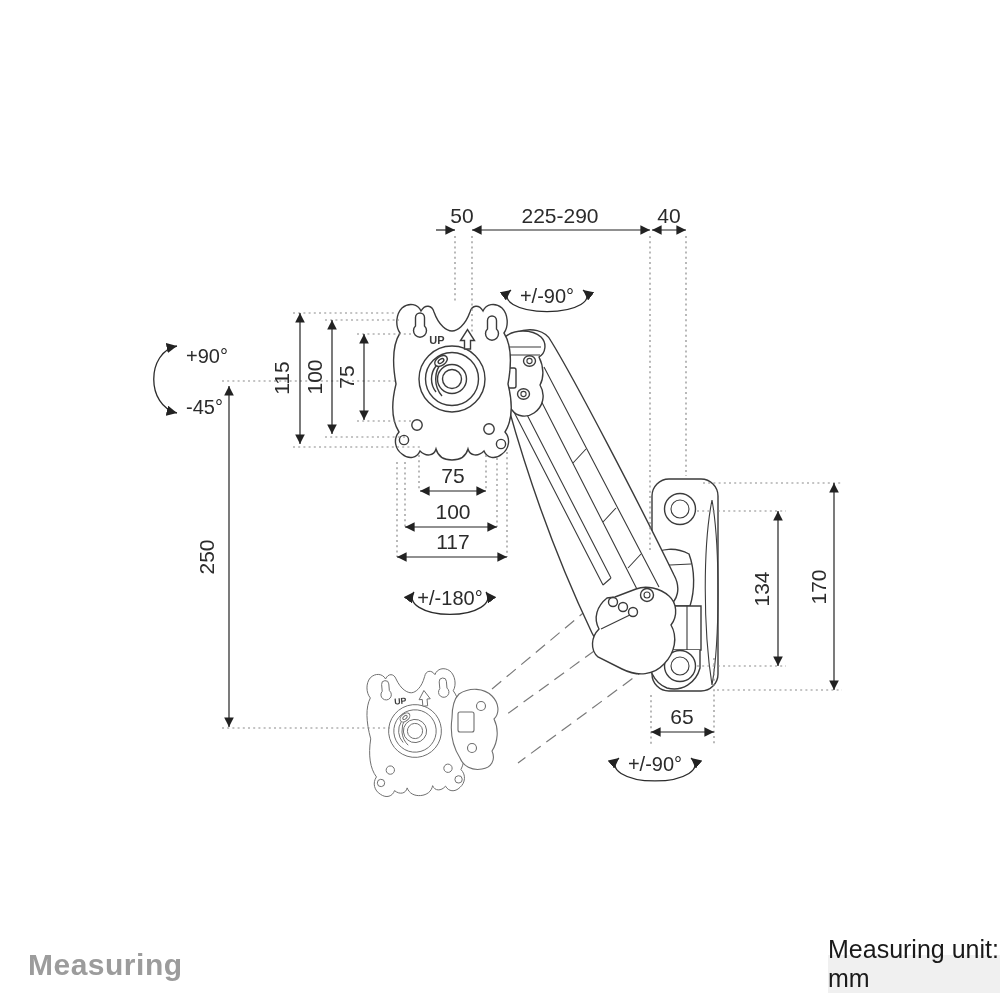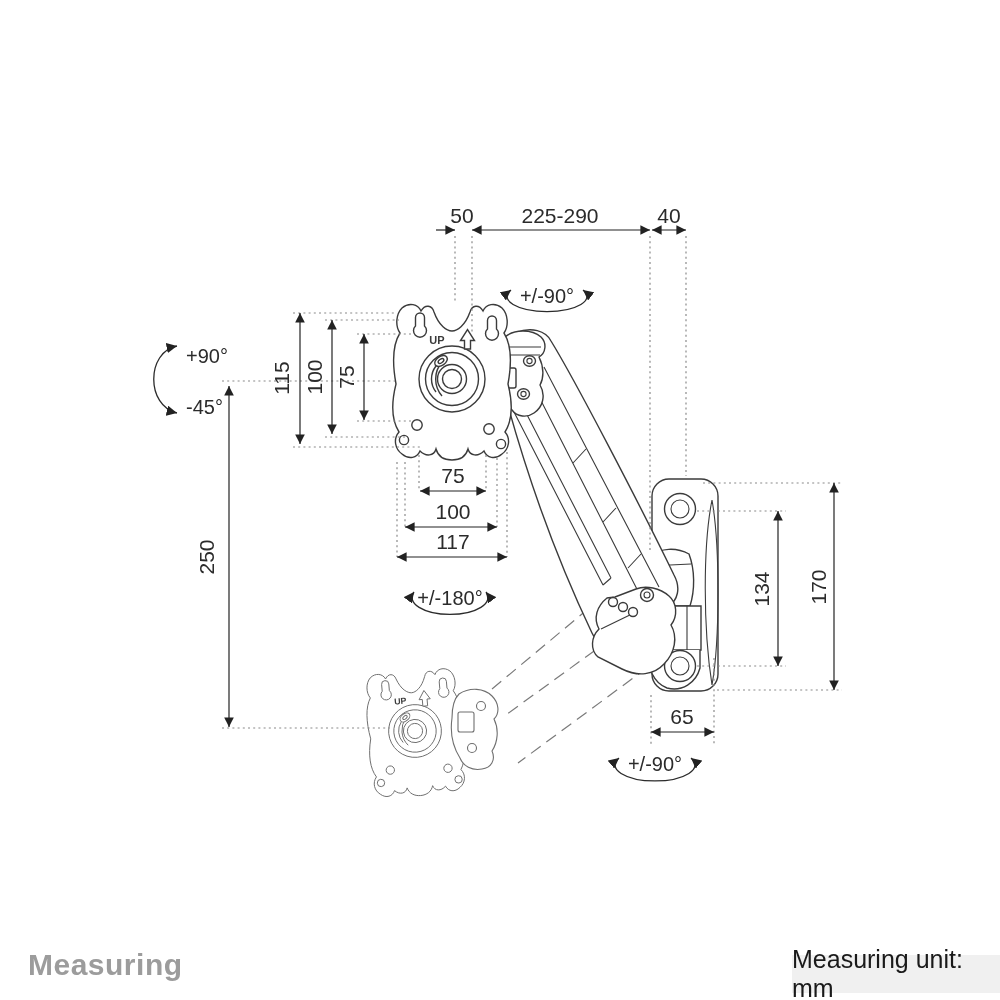--- a/index.html
+++ b/index.html
@@ -4,22 +4,22 @@
 <style>
   html,body{margin:0;padding:0;background:#ffffff;}
   .canvas{position:relative;width:1000px;height:1000px;background:#ffffff;overflow:hidden;
           font-family:"Liberation Sans",sans-serif;}
   .canvas svg{position:absolute;left:0;top:0;}
   .dim-text{font-family:"Liberation Sans",sans-serif;font-size:21px;fill:#2b2b2b;}
   .rot-text{font-family:"Liberation Sans",sans-serif;font-size:20px;fill:#2b2b2b;}
   .up-text{font-family:"Liberation Sans",sans-serif;font-size:11px;font-weight:bold;fill:#3b3b3b;}
   .brand{position:absolute;left:28px;top:948px;font-size:30px;font-weight:600;
          letter-spacing:0.5px;color:#9c9c9c;}
-  .unit-bar{position:absolute;right:0;top:955px;width:208px;height:38px;background:#f0f0f0;
-            display:flex;align-items:center;justify-content:center;}
+  .unit-bar{position:absolute;right:0;top:955px;width:172px;height:38px;background:#f0f0f0;
+            display:flex;align-items:flex-end;justify-content:center;}
   .unit-bar span{font-size:25px;color:#1a1a1a;}
   .dim{stroke:#222222;stroke-width:1.2;fill:none;}
   .ext{stroke:#8a8a8a;stroke-width:1.2;fill:none;stroke-dasharray:2 3.2;}
   .solid{stroke:#3b3b3b;stroke-width:1.4;fill:#ffffff;}
   .detail{stroke:#3b3b3b;stroke-width:1.1;fill:none;}
   .ghostd{stroke:#7a7a7a;stroke-width:1.2;fill:none;stroke-dasharray:12 7;}
   .thin{stroke:#6f6f6f;stroke-width:1.1;fill:#ffffff;}
   .rot{stroke:#2b2b2b;stroke-width:1.3;fill:none;}
 </style>
 </head>

